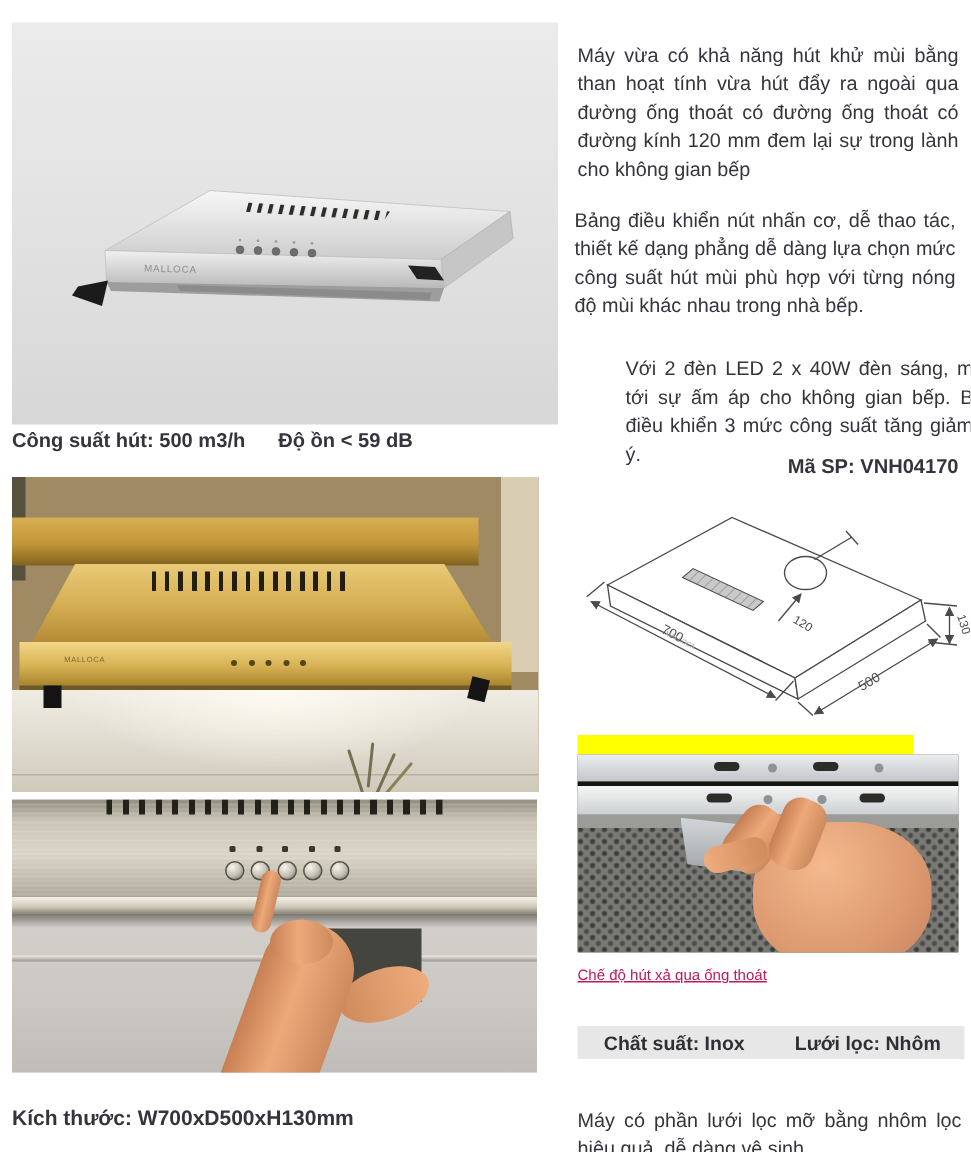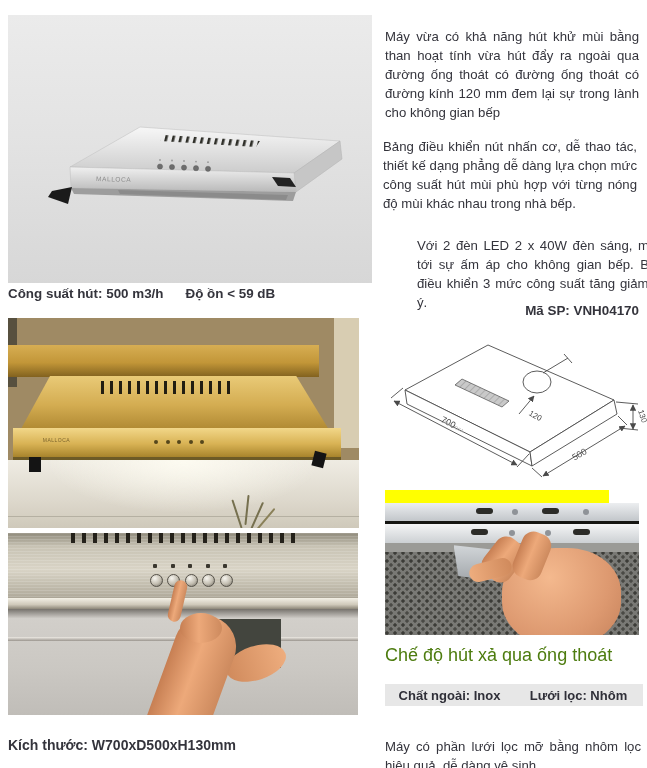--- a/index.html
+++ b/index.html
@@ -1,20 +1,20 @@
 <!DOCTYPE html>
 <html><head>
 <meta charset="utf-8">
 <style>
   html,body{margin:0;padding:0;background:#ffffff;}
   .page{position:relative;width:647px;height:768px;background:#fff;overflow:hidden;
         font-family:"Liberation Sans",sans-serif;color:#34343c;}
   .abs{position:absolute;}
   .para{font-size:13.2px;line-height:19px;text-align:justify;color:#34343c;font-weight:500;}
-  .caption{font-size:18px;color:#4d7c0f;font-weight:500;}
+  .caption{font-size:10px;color:#be185d;font-weight:500;text-decoration:underline;}
   .bold{font-weight:700;}
   .semib{font-weight:600;}
 
   
   .photo{overflow:hidden;}
   .photo-product{left:8px;top:15px;width:364px;height:268px;
     background:linear-gradient(180deg,#ebebeb 0%,#e3e3e3 45%,#d7d7d7 100%);}
   .spec-line{left:8px;top:286px;width:364px;font-size:13.4px;font-weight:700;}
   .spec-line span{margin-right:22px;}
   .dims-line{left:8px;top:737px;width:364px;font-size:14px;}
@@ -273,19 +273,19 @@
     <div class="abs f-frame"></div>
     <div class="abs f-palm"></div>
     <div class="abs skin f-fing1"></div>
     <div class="abs skin f-fing2"></div>
     <div class="abs f-thumb"></div>
   </div>
 
   <div class="abs caption f-caption">Chế độ hút xả qua ống thoát</div>
 
   <div class="abs spec-table">
-    <div class="spec-cell">Chất ngoài: Inox</div>
+    <div class="spec-cell">Chất suất: Inox</div>
     <div class="spec-cell">Lưới lọc: Nhôm</div>
   </div>
 
   <p class="abs para para4">Máy có phần lưới lọc mỡ bằng nhôm lọc hiệu quả, dễ dàng vệ sinh.</p>
 
 </div>
 
 </body></html>

